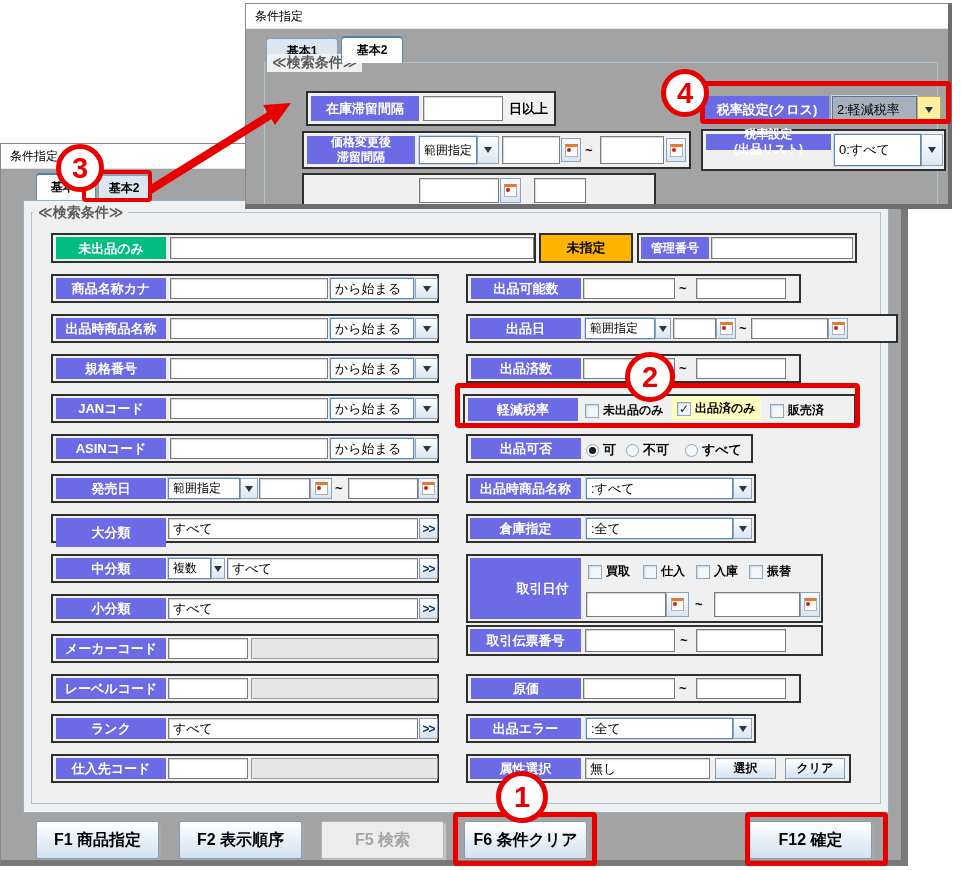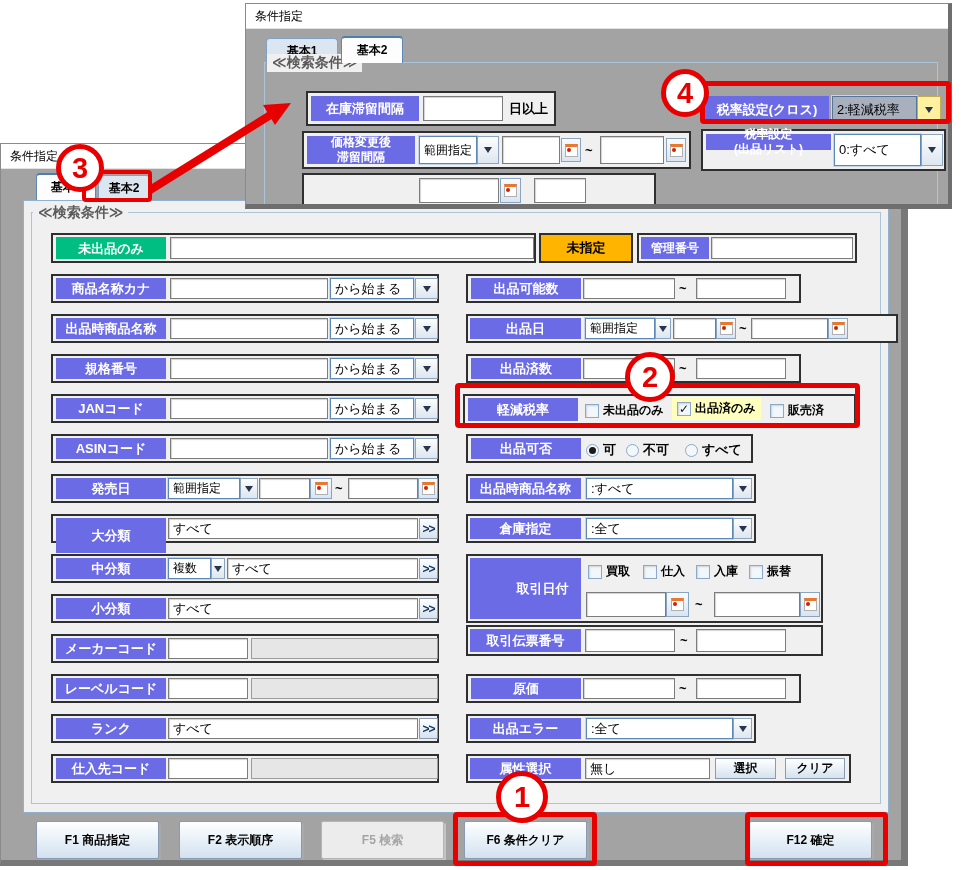--- a/index.html
+++ b/index.html
@@ -51,21 +51,21 @@
        box-sizing:border-box;display:inline-flex;align-items:center;justify-content:center;flex:0 0 auto;}
   .radio.sel::after{content:"";width:7px;height:7px;border-radius:50%;background:#1b1b1b;}
   .optrow{position:absolute;display:flex;align-items:center;font-size:12px;font-weight:bold;gap:4px;}
   .hl{background:#ffffbe;display:flex;align-items:center;gap:4px;padding:3px 5px;}
   .btn{position:absolute;background:linear-gradient(#ffffff,#eef4fa 40%,#d6e2ee);
        border:1px solid #8a9ab0;box-sizing:border-box;display:flex;align-items:center;
        justify-content:center;font-size:12px;font-weight:bold;color:#000;}
   .btn.more{color:#14365c;letter-spacing:-1px;}
   .fkey{position:absolute;height:38px;width:123px;background:linear-gradient(#ffffff,#eaf2f9 45%,#d3e1ef);
        border:1px solid #8a9ab0;border-radius:2px;box-sizing:border-box;display:flex;align-items:center;
-       justify-content:center;font-size:12px;font-weight:bold;box-shadow:2px 2px 0 #a9a9a9;}
+       justify-content:center;font-size:16px;font-weight:bold;box-shadow:2px 2px 0 #a9a9a9;}
   .fkey.dis{color:#a5a5a5;background:#ececec;border-color:#b5b5b5;box-shadow:2px 2px 0 #c4c4c4;}
   .red-box{position:absolute;border:5px solid #e80000;border-radius:4px;z-index:50;
        pointer-events:none;box-sizing:border-box;}
   .red-circle{position:absolute;border:5px solid #e80000;border-radius:50%;background:#fff;z-index:52;
        display:flex;align-items:center;justify-content:center;font-size:29px;font-weight:bold;
        color:#e80000;box-sizing:border-box;}
 </style>
 </head>
 <body>
 
@@ -135,21 +135,21 @@
         <span class="calicon"></span>
       </div>
     <div class="sep" style="left:282px;top:2px;height:21px;">~</div>
     <div class="inp" style="left:295px;top:2px;width:70px;height:21px;"></div>
     <div class="calbtn" style="left:365px;top:2px;width:20px;height:21px;">
         <span class="calicon"></span>
       </div>
   </div>
 
   <div class="rowbox" style="left:50px;top:370px;width:388px;height:29px;">
-    <div class="plabel" style="left:3px;top:2px;width:110px;height:35px;">大分類</div>
+    <div class="plabel" style="left:3px;top:2px;width:110px;height:29px;">大分類</div>
     <div class="inp" style="left:115px;top:2px;width:250px;height:21px;">すべて</div>
     <div class="btn more" style="left:366px;top:2px;width:19px;height:21px;">&gt;&gt;</div>
   </div>
   <div class="rowbox" style="left:50px;top:410px;width:388px;height:29px;">
     <div class="plabel" style="left:3px;top:2px;width:110px;height:21px;">中分類</div>
     <div class="combo" style="left:115px;top:2px;width:43px;height:21px;font-size:12px;">複数</div>
     <div class="cbtn" style="left:158px;top:2px;width:14px;height:21px;"></div>
     <div class="inp" style="left:174px;top:2px;width:191px;height:21px;">すべて</div>
     <div class="btn more" style="left:366px;top:2px;width:19px;height:21px;">&gt;&gt;</div>
   </div>

